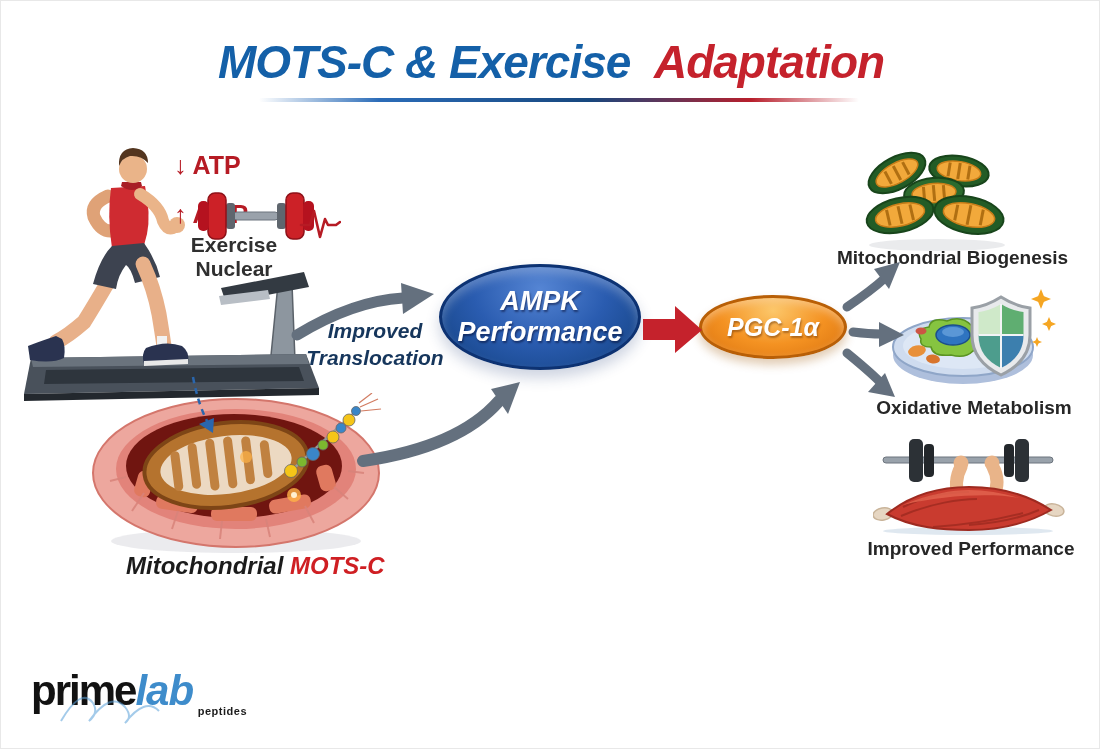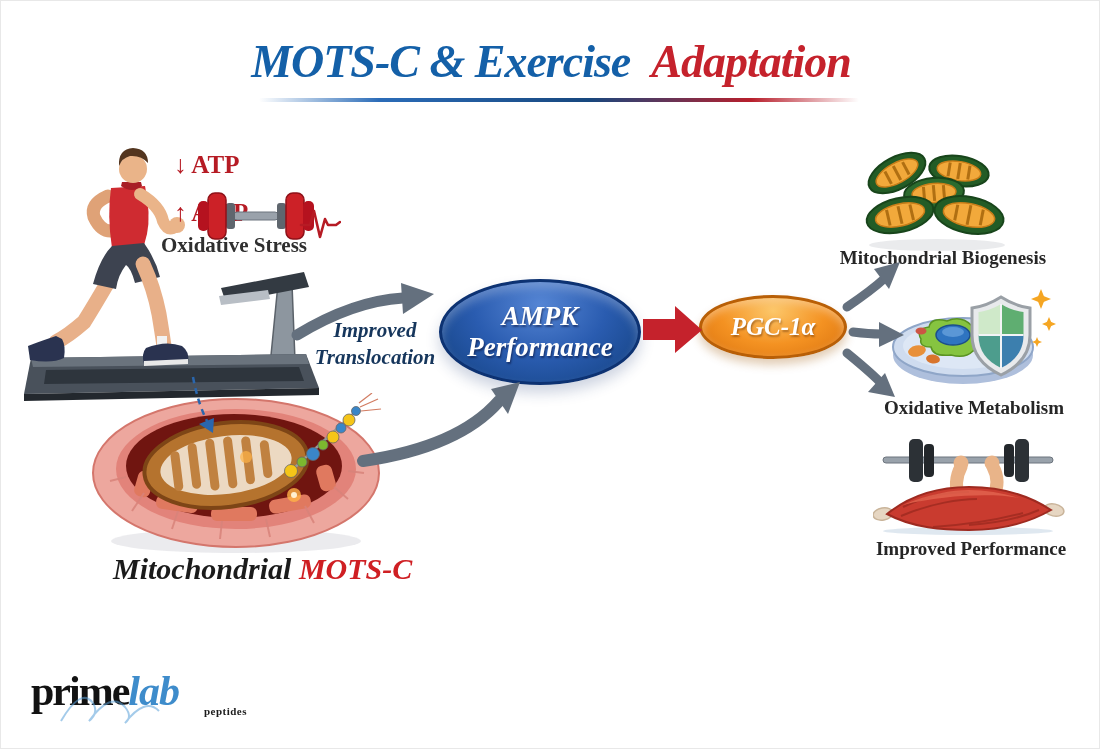--- a/index.html
+++ b/index.html
@@ -1,19 +1,19 @@
 <!DOCTYPE html>
 <html><head>
 <meta charset="utf-8">
 <style>
   * { margin:0; padding:0; box-sizing:border-box; }
   html,body { background:#fff; }
   .canvas {
     position:relative; width:1100px; height:749px; background:#ffffff;
-    font-family:Liberation Serif, serif; overflow:hidden;
+    font-family:Liberation Sans, sans-serif; overflow:hidden;
     border:1px solid #e8e8e8;
   }
   .abs { position:absolute; }
 
   
   .title {
     left:0; top:34px; width:1100px; text-align:center;
     font-size:46px; font-weight:800; font-style:italic; letter-spacing:-1px;
   }
   .title .t-blue { color:#1460a8; }
@@ -30,36 +30,36 @@
   }
   .exercise-stress {
     left:158px; top:232px; width:150px; text-align:center;
     font-size:21px; font-weight:700; color:#2f2f2f;
   }
   .nuclear {
     left:298px; top:316px; width:152px; text-align:center;
     font-size:21px; font-weight:800; font-style:italic; color:#16365c; line-height:27px;
   }
   .motsc-caption {
-    left:112px; top:551px; width:250px; 
-    font-size:30px; font-weight:700; font-style:italic; white-space:nowrap;
+    left:125px; top:551px; width:250px; 
+    font-size:24px; font-weight:700; font-style:italic; white-space:nowrap;
   }
   .motsc-caption .m-dark { color:#1b1b1b; }
   .motsc-caption .m-red  { color:#cf1f23; }
   .outcome-label {
     text-align:center; font-size:19px; font-weight:700; color:#262626; white-space:nowrap;
   }
 
   
   .oval {
     border-radius:50%; display:flex; flex-direction:column;
     align-items:center; justify-content:center; text-align:center;
   }
   .ampk-oval {
-    left:438px; top:278px; width:202px; height:106px;
+    left:438px; top:263px; width:202px; height:106px;
     background:radial-gradient(ellipse at 50% 22%, #5585d4 0%, #2a5cb0 48%, #12407e 100%);
     border:3px solid #0d3272;
     box-shadow:0 8px 14px rgba(30,60,120,.22), inset 0 6px 10px rgba(255,255,255,.25);
   }
   .ampk-oval .oval-text {
     color:#fff; font-style:italic; font-weight:800; font-size:27px; line-height:31px;
     text-shadow:1px 2px 2px rgba(0,0,30,.45);
   }
   .pgc-oval {
     left:698px; top:294px; width:148px; height:64px;
@@ -134,21 +134,21 @@
     <rect x="48" y="25" width="44" height="8" rx="3" fill="#9aa2ab" stroke="#6d757e" stroke-width="1"></rect>
     <rect x="40" y="16" width="9" height="26" rx="3" fill="#5f666e"></rect>
     <rect x="91" y="16" width="9" height="26" rx="3" fill="#5f666e"></rect>
     <rect x="22" y="6" width="18" height="46" rx="7" fill="#cc2127" stroke="#8e1118" stroke-width="1.5"></rect>
     <rect x="12" y="14" width="11" height="30" rx="5" fill="#b5121f"></rect>
     <rect x="100" y="6" width="18" height="46" rx="7" fill="#cc2127" stroke="#8e1118" stroke-width="1.5"></rect>
     <rect x="117" y="14" width="11" height="30" rx="5" fill="#b5121f"></rect>
     <polyline points="115,38 124,38 128,24 134,50 139,32 142,38 150,38 154,35" fill="none" stroke="#b61b24" stroke-width="2.6" stroke-linejoin="round" stroke-linecap="round"></polyline>
   </svg>
 
-  <div class="abs exercise-stress">Oxidative Stress</div>
+  <div class="abs exercise-stress">Exercise Nuclear</div>
 
   <div class="abs nuclear">
     <div>Improved</div>
     <div>Translocation</div>
   </div>
 
   <svg class="abs" style="left:85px; top:392px;" width="300" height="165" viewBox="0 0 300 165">
     <ellipse cx="150" cy="148" rx="125" ry="12" fill="rgba(60,60,90,0.10)"></ellipse>
     <ellipse cx="150" cy="80" rx="143" ry="74" fill="#eda79e" stroke="#d4766c" stroke-width="2"></ellipse>
     <ellipse cx="150" cy="76" rx="120" ry="60" fill="#e2837a"></ellipse>

